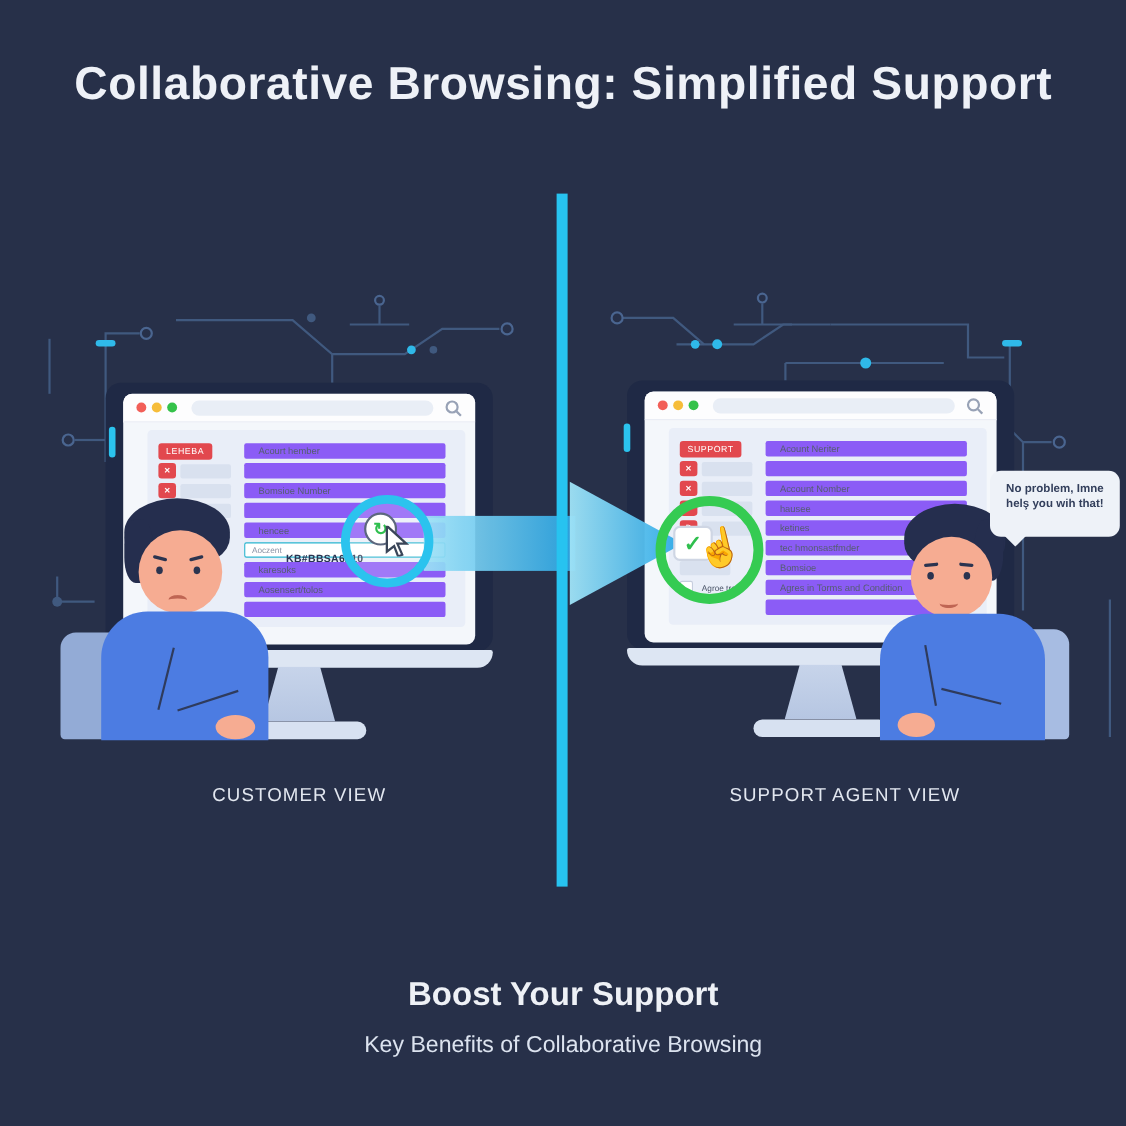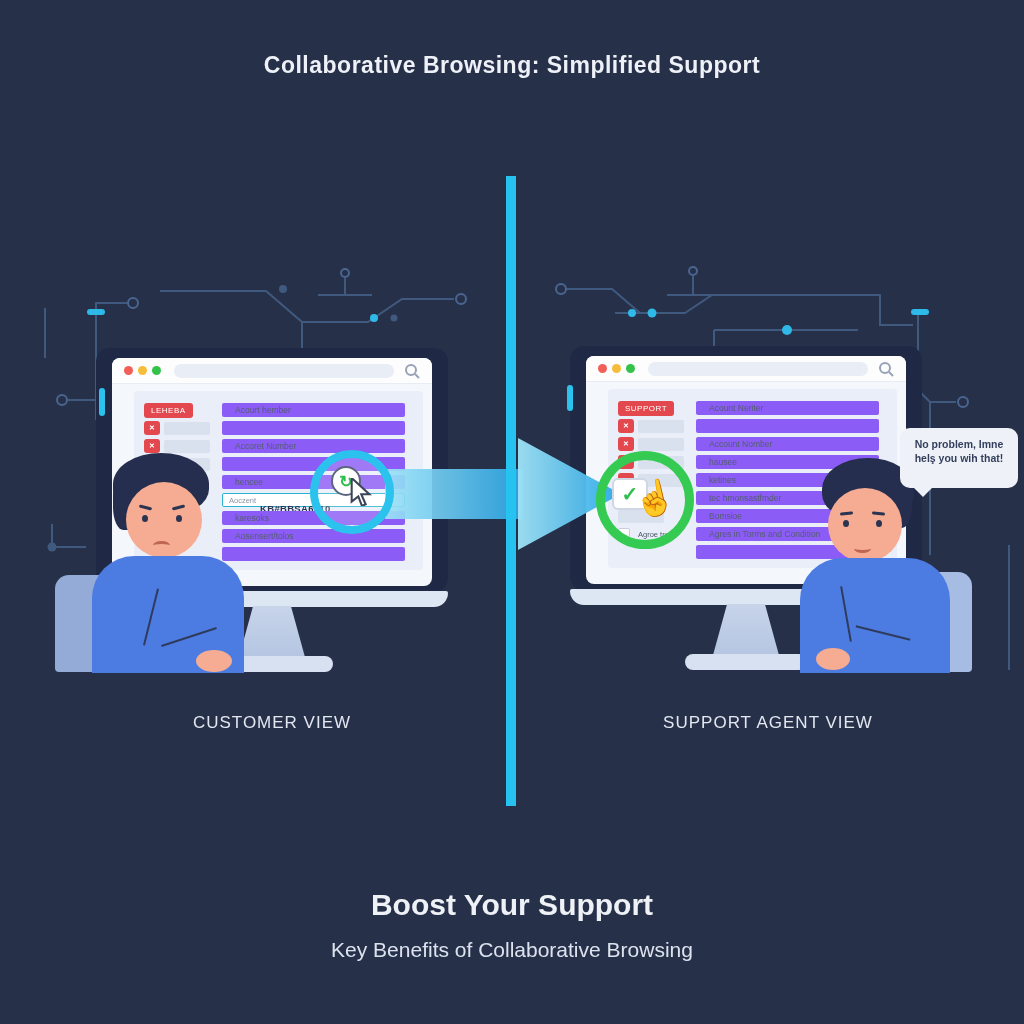--- a/index.html
+++ b/index.html
@@ -1,20 +1,20 @@
 <!DOCTYPE html>
 <html><head>
 <meta charset="utf-8">
 <style>
   html,body{margin:0;padding:0;background:#273049;}
   *{box-sizing:border-box;font-family:"Liberation Sans",sans-serif;}
   .canvas{position:relative;width:1024px;height:1024px;background:#273049;overflow:hidden;}
 
   .title{position:absolute;top:52px;left:0;width:100%;text-align:center;
-    font-size:23px;font-weight:bold;color:#eef1f7;letter-spacing:.5px;}
+    font-size:42px;font-weight:bold;color:#eef1f7;letter-spacing:.5px;}
 
   .circuits{position:absolute;inset:0;z-index:1;}
 
   .divider{position:absolute;left:506px;top:176px;width:10px;height:630px;background:#27c3f0;z-index:25;}
 
   
   .monitor{position:absolute;width:352px;height:244px;background:#1f2945;border-radius:14px;z-index:10;}
   .monitor.left{left:96px;top:348px;}
   .monitor.right{left:570px;top:346px;}
   .chin{position:absolute;left:0;right:0;bottom:-15px;height:16px;background:#dde6f3;border-radius:2px 2px 14px 14px;}
@@ -162,21 +162,21 @@
               <span class="badge-s">✕</span>
               <span class="bar"></span>
             </div>
           <div class="field"></div>
         </div>
         <div class="row">
           <div class="lcol">
               <span class="badge-s">✕</span>
               <span class="bar"></span>
             </div>
-          <div class="field">Accoret Number</div>
+          <div class="field">Bomsioe Number</div>
         </div>
         <div class="row">
           <div class="lcol">
               <span class="badge-s">✕</span>
               <span class="bar"></span>
             </div>
           <div class="field"></div>
         </div>
         <div class="row">
           <div class="lcol">

